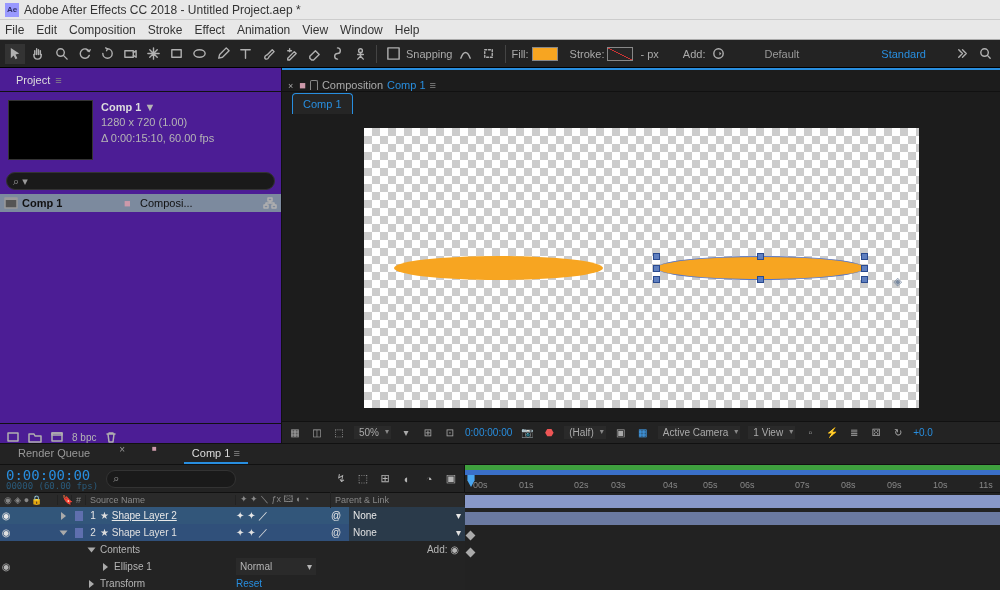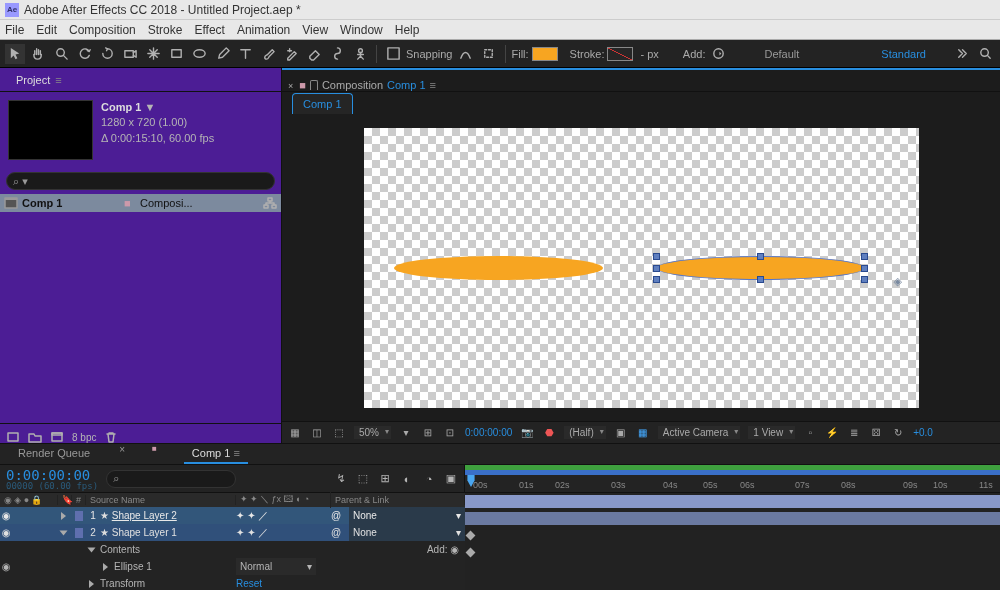--- a/index.html
+++ b/index.html
@@ -461,28 +461,28 @@
 
     <div class="layers-right">
       <div class="ruler">
         <div class="playhead"></div>
         <div style="position:absolute;left:0;top:0;right:0;height:10px">
           <div class="bar work-g"></div>
           <div class="bar work-b"></div>
         </div>
       <span class="tick" style="left: 8px;">00s</span>
           <span class="tick" style="left: 54px;">01s</span>
-          <span class="tick" style="left: 90px; text-align: right;">02s</span>
+          <span class="tick" style="left: 109px; text-align: right;">02s</span>
           <span class="tick" style="left: 146px;">03s</span>
           <span class="tick" style="left: 192px; margin-left: 6px;">04s</span>
           <span class="tick" style="left: 238px;">05s</span>
           <span class="tick" style="left: 275px;">06s</span>
           <span class="tick" style="left: 330px;">07s</span>
           <span class="tick" style="left: 376px;">08s</span>
-          <span class="tick" style="left: 422px; margin-left: 16px;">09s</span>
+          <span class="tick" style="left: 422px;">09s</span>
           <span class="tick" style="left: 468px;">10s</span>
           <span class="tick" style="left: 514px;">11s</span>
         </div>
       <div class="track">
           <div class="bar sel"></div>
         </div>
       <div class="track">
           <div class="bar"></div>
         </div>
       <div class="track">

